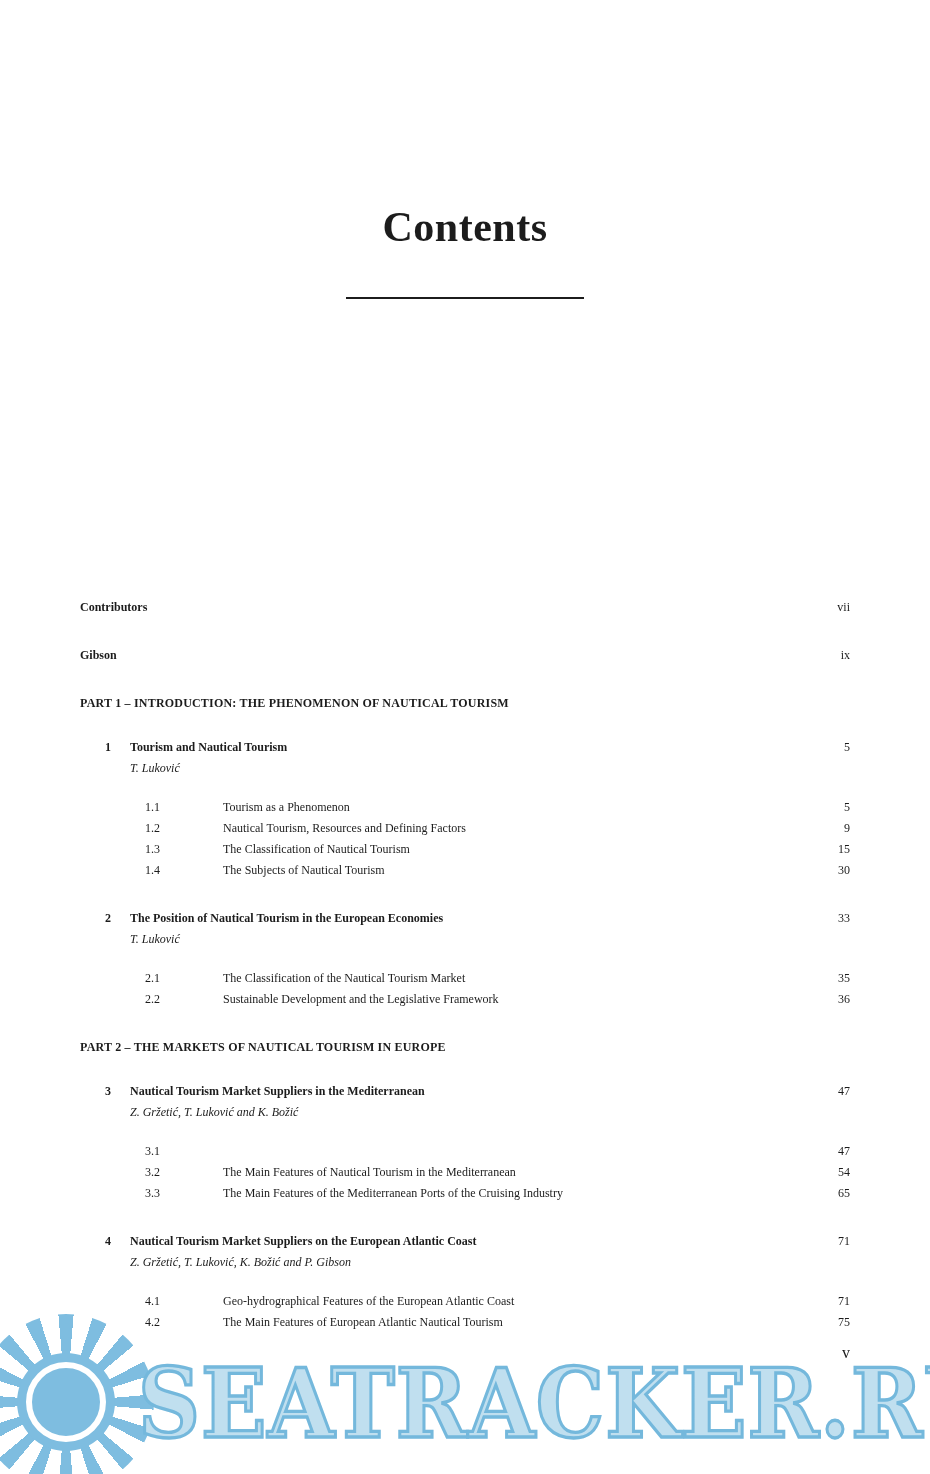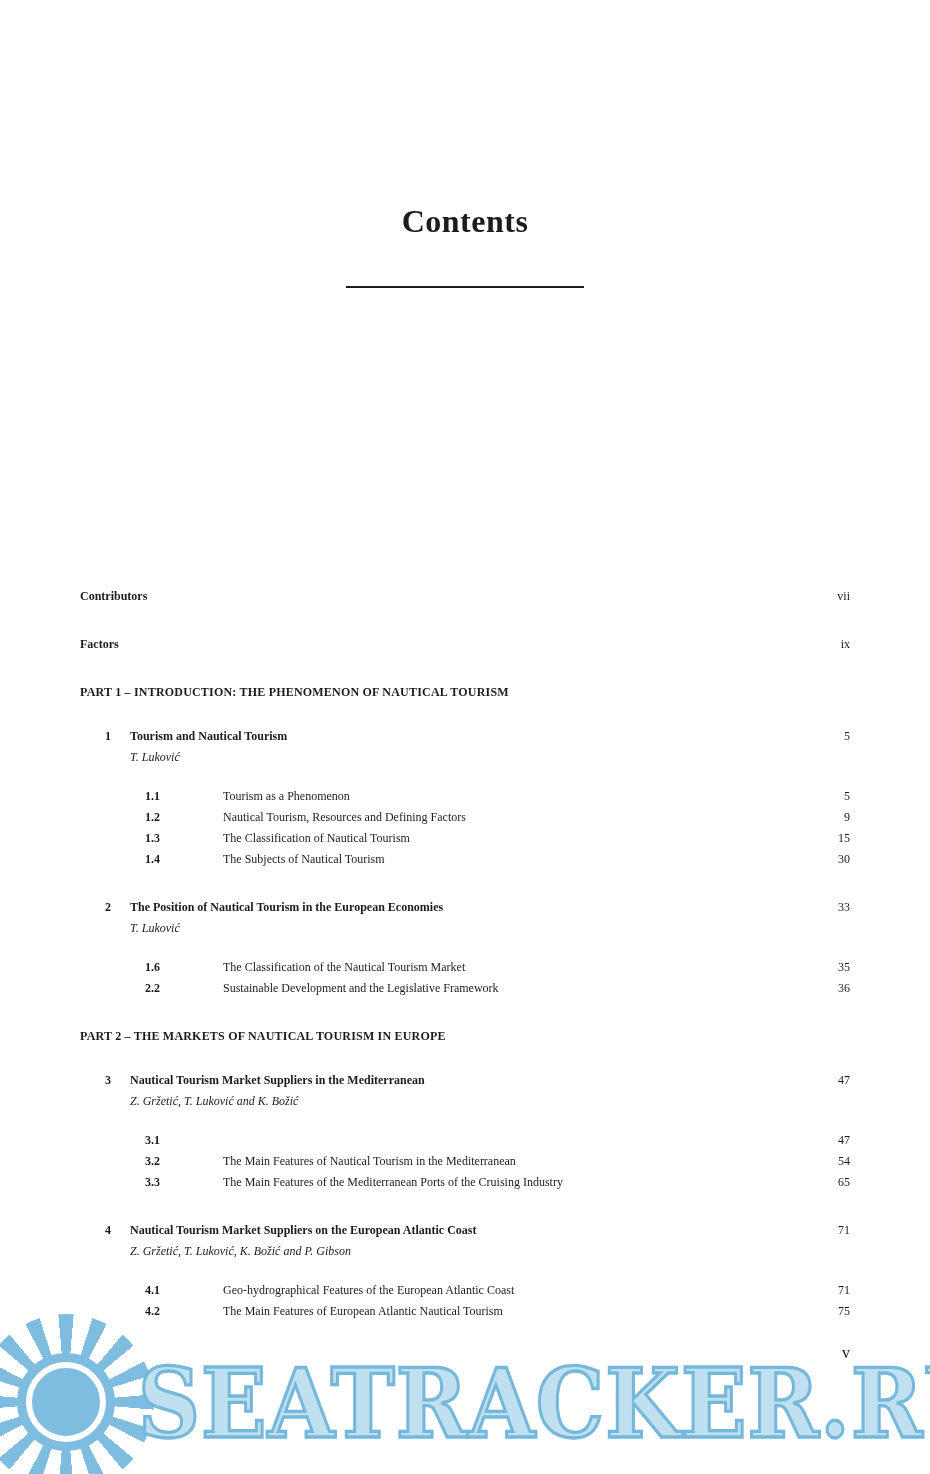--- a/index.html
+++ b/index.html
@@ -9,21 +9,21 @@
     font-family:"Liberation Serif", serif;
     color:#1c1c1c;
     position:relative;
     overflow:hidden;
   }
   .page { padding:0 80px; position:relative; }
 
   .toc-title {
     padding-top:203px;
     text-align:center;
-    font-size:32px;
+    font-size:42px;
     font-weight:bold;
     letter-spacing:0.5px;
   }
   .title-rule {
     width:238px; height:2px;
     background:#1c1c1c;
     margin:46px auto 0 auto;
   }
 
   .toc { margin-top:298px; font-size:12px; line-height:21px; }
@@ -44,21 +44,21 @@
   .ch-row { font-weight:bold; }
   .ch-row .pg { font-weight:normal; }
   .ch-num { width:25px; padding-left:25px; flex:none; }
   .ch-title { padding-right:10px; }
   .authors {
     font-style:italic;
     padding-left:50px;
     margin-top:0px;
   }
   .sections { margin-top:18px; }
-  .sec-num { width:30px; padding-left:65px; flex:none;font-weight:bold; }
+  .sec-num { width:30px; padding-left:65px; flex:none; }
   .sec-title { padding-right:10px;margin-left:48px; }
 
   .folio {
     position:absolute;
     right:80px;
     bottom:112px;
     font-size:16px;
   }
 
   
@@ -106,21 +106,21 @@
 
 <div class="page">
   <div class="toc-title">Contents</div>
   <div class="title-rule"></div>
   <div class="toc">
       <div class="row fm-row">
         <span class="fm-label">Contributors</span>
         <span class="pg">vii</span>
       </div>
       <div class="row fm-row">
-        <span class="fm-label">Factors</span>
+        <span class="fm-label">Gibson</span>
         <span class="pg">ix</span>
       </div>
       <div class="part-heading">PART 1 – INTRODUCTION: THE PHENOMENON OF NAUTICAL TOURISM</div>
       <div class="chapter">
         <div class="row ch-row">
           <span class="ch-num">1</span>
           <span class="ch-title">Tourism and Nautical Tourism</span>
           <span class="pg">5</span>
         </div>
         <div class="authors">T. Luković</div>
@@ -149,21 +149,21 @@
       </div>
       <div class="chapter">
         <div class="row ch-row">
           <span class="ch-num">2</span>
           <span class="ch-title">The Position of Nautical Tourism in the European Economies</span>
           <span class="pg">33</span>
         </div>
         <div class="authors">T. Luković</div>
         <div class="sections">
           <div class="row sec-row">
-            <span class="sec-num">1.6</span>
+            <span class="sec-num">2.1</span>
             <span class="sec-title">The Classification of the Nautical Tourism Market</span>
             <span class="pg">35</span>
           </div>
           <div class="row sec-row">
             <span class="sec-num">2.2</span>
             <span class="sec-title">Sustainable Development and the Legislative Framework</span>
             <span class="pg">36</span>
           </div>
         </div>
       </div>

